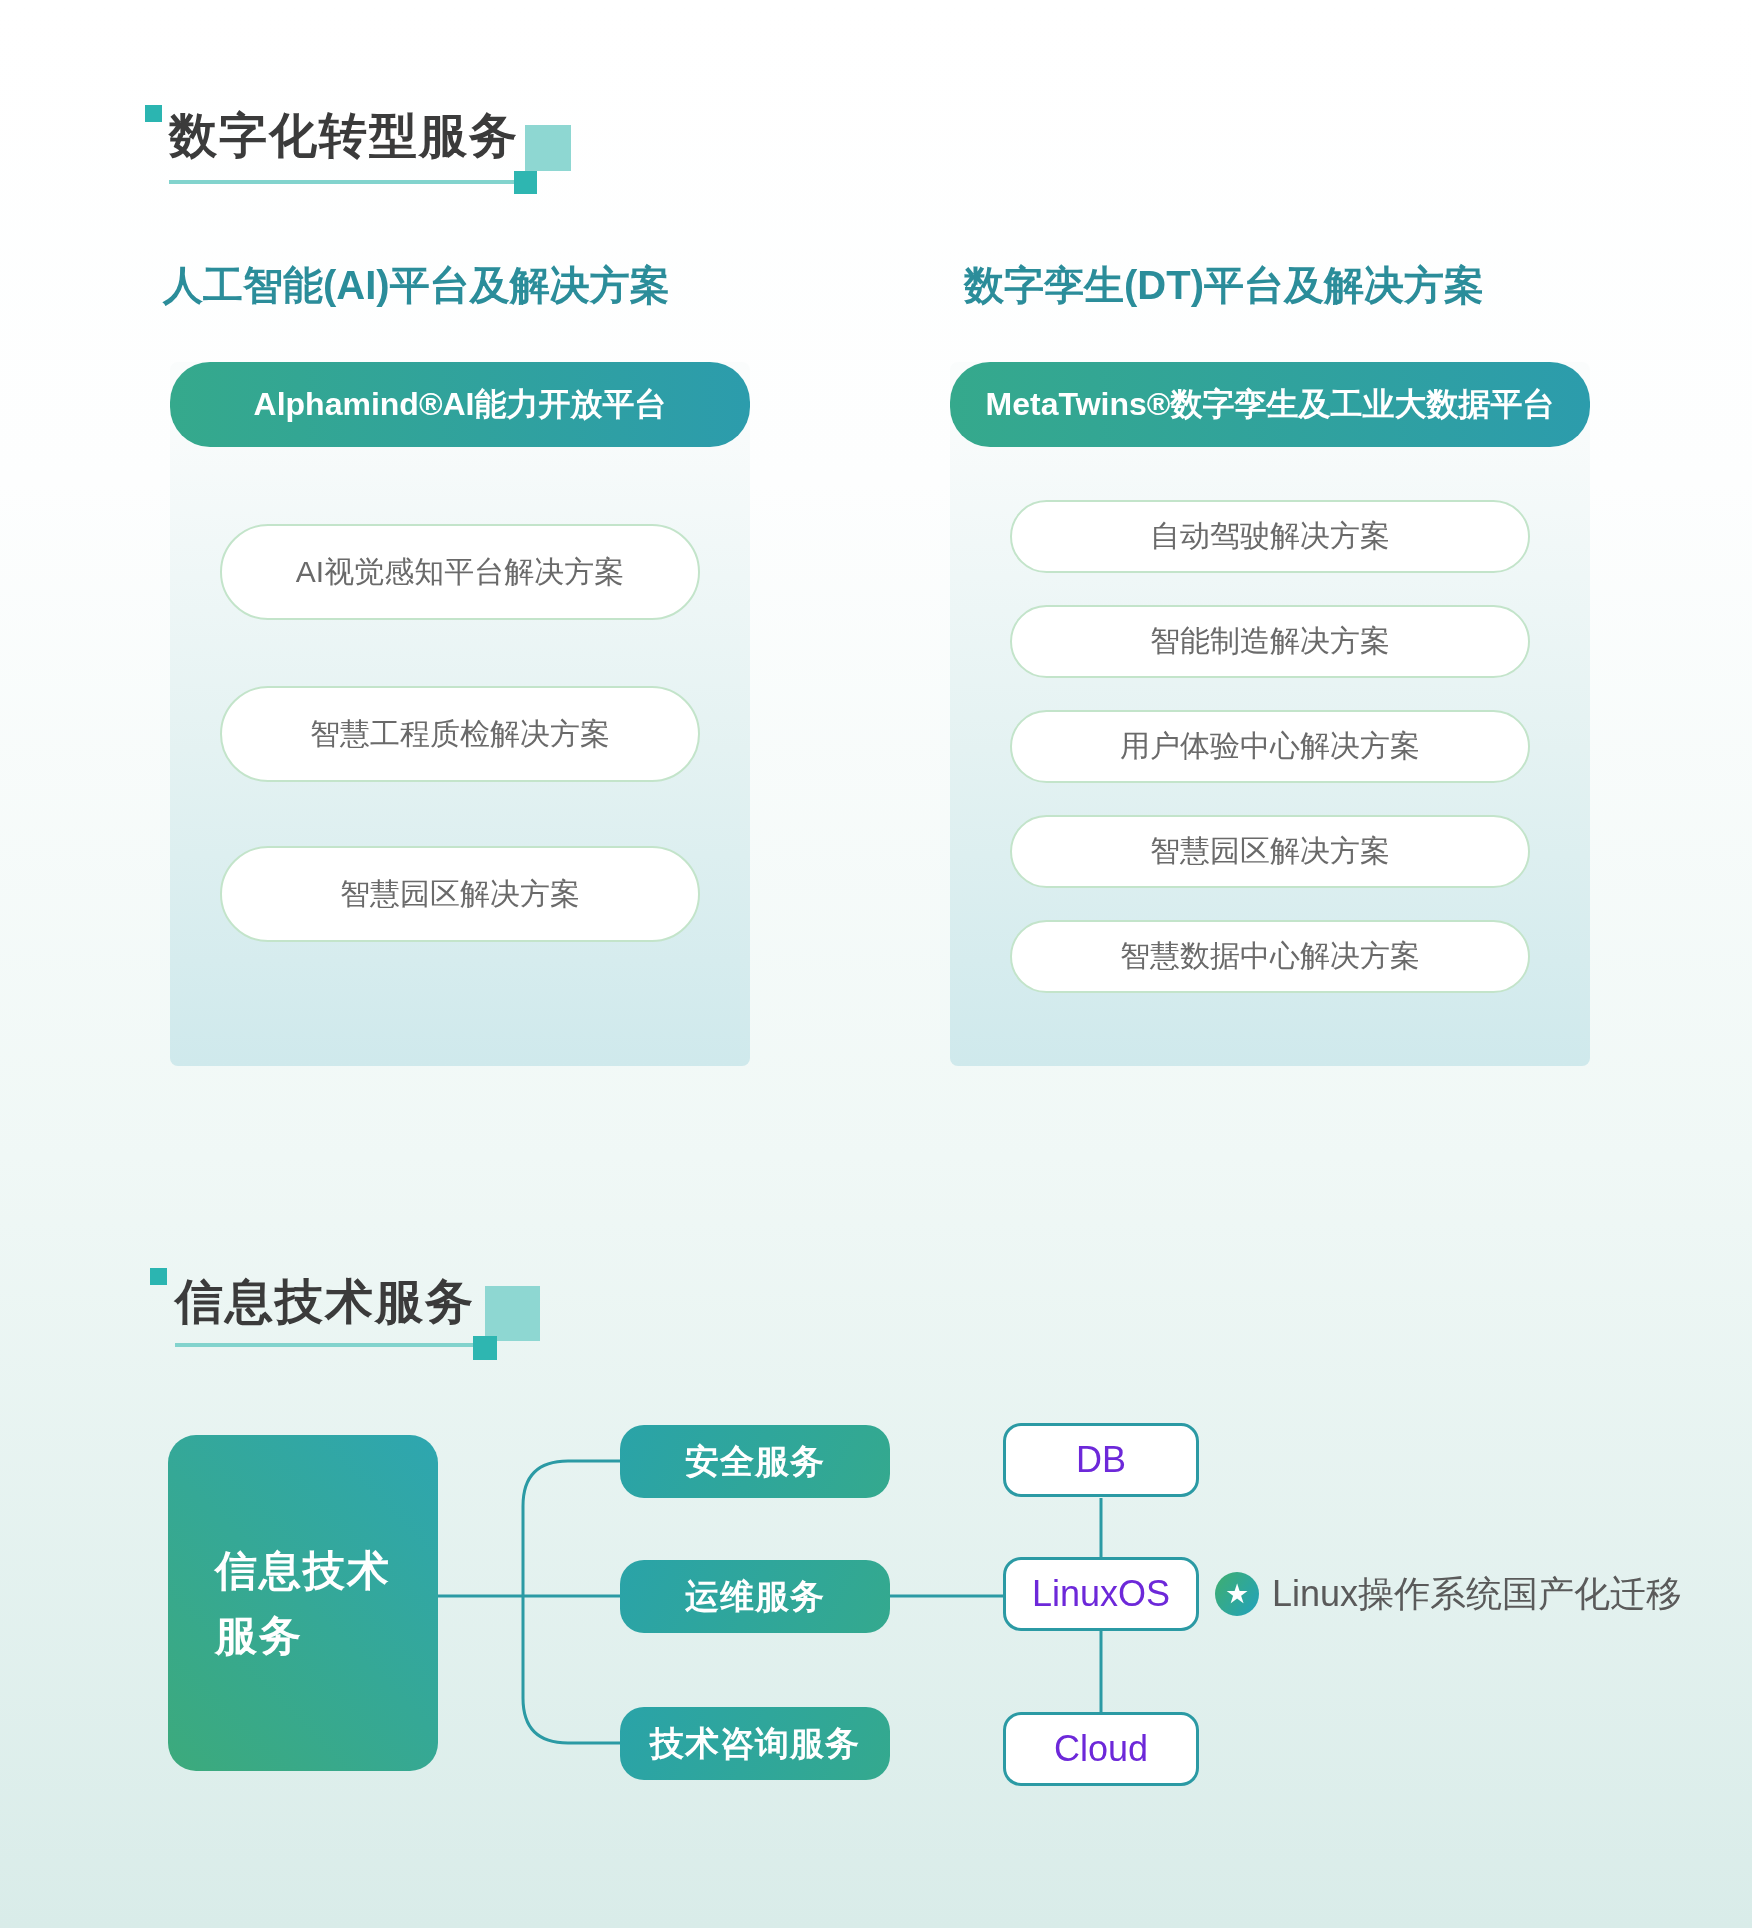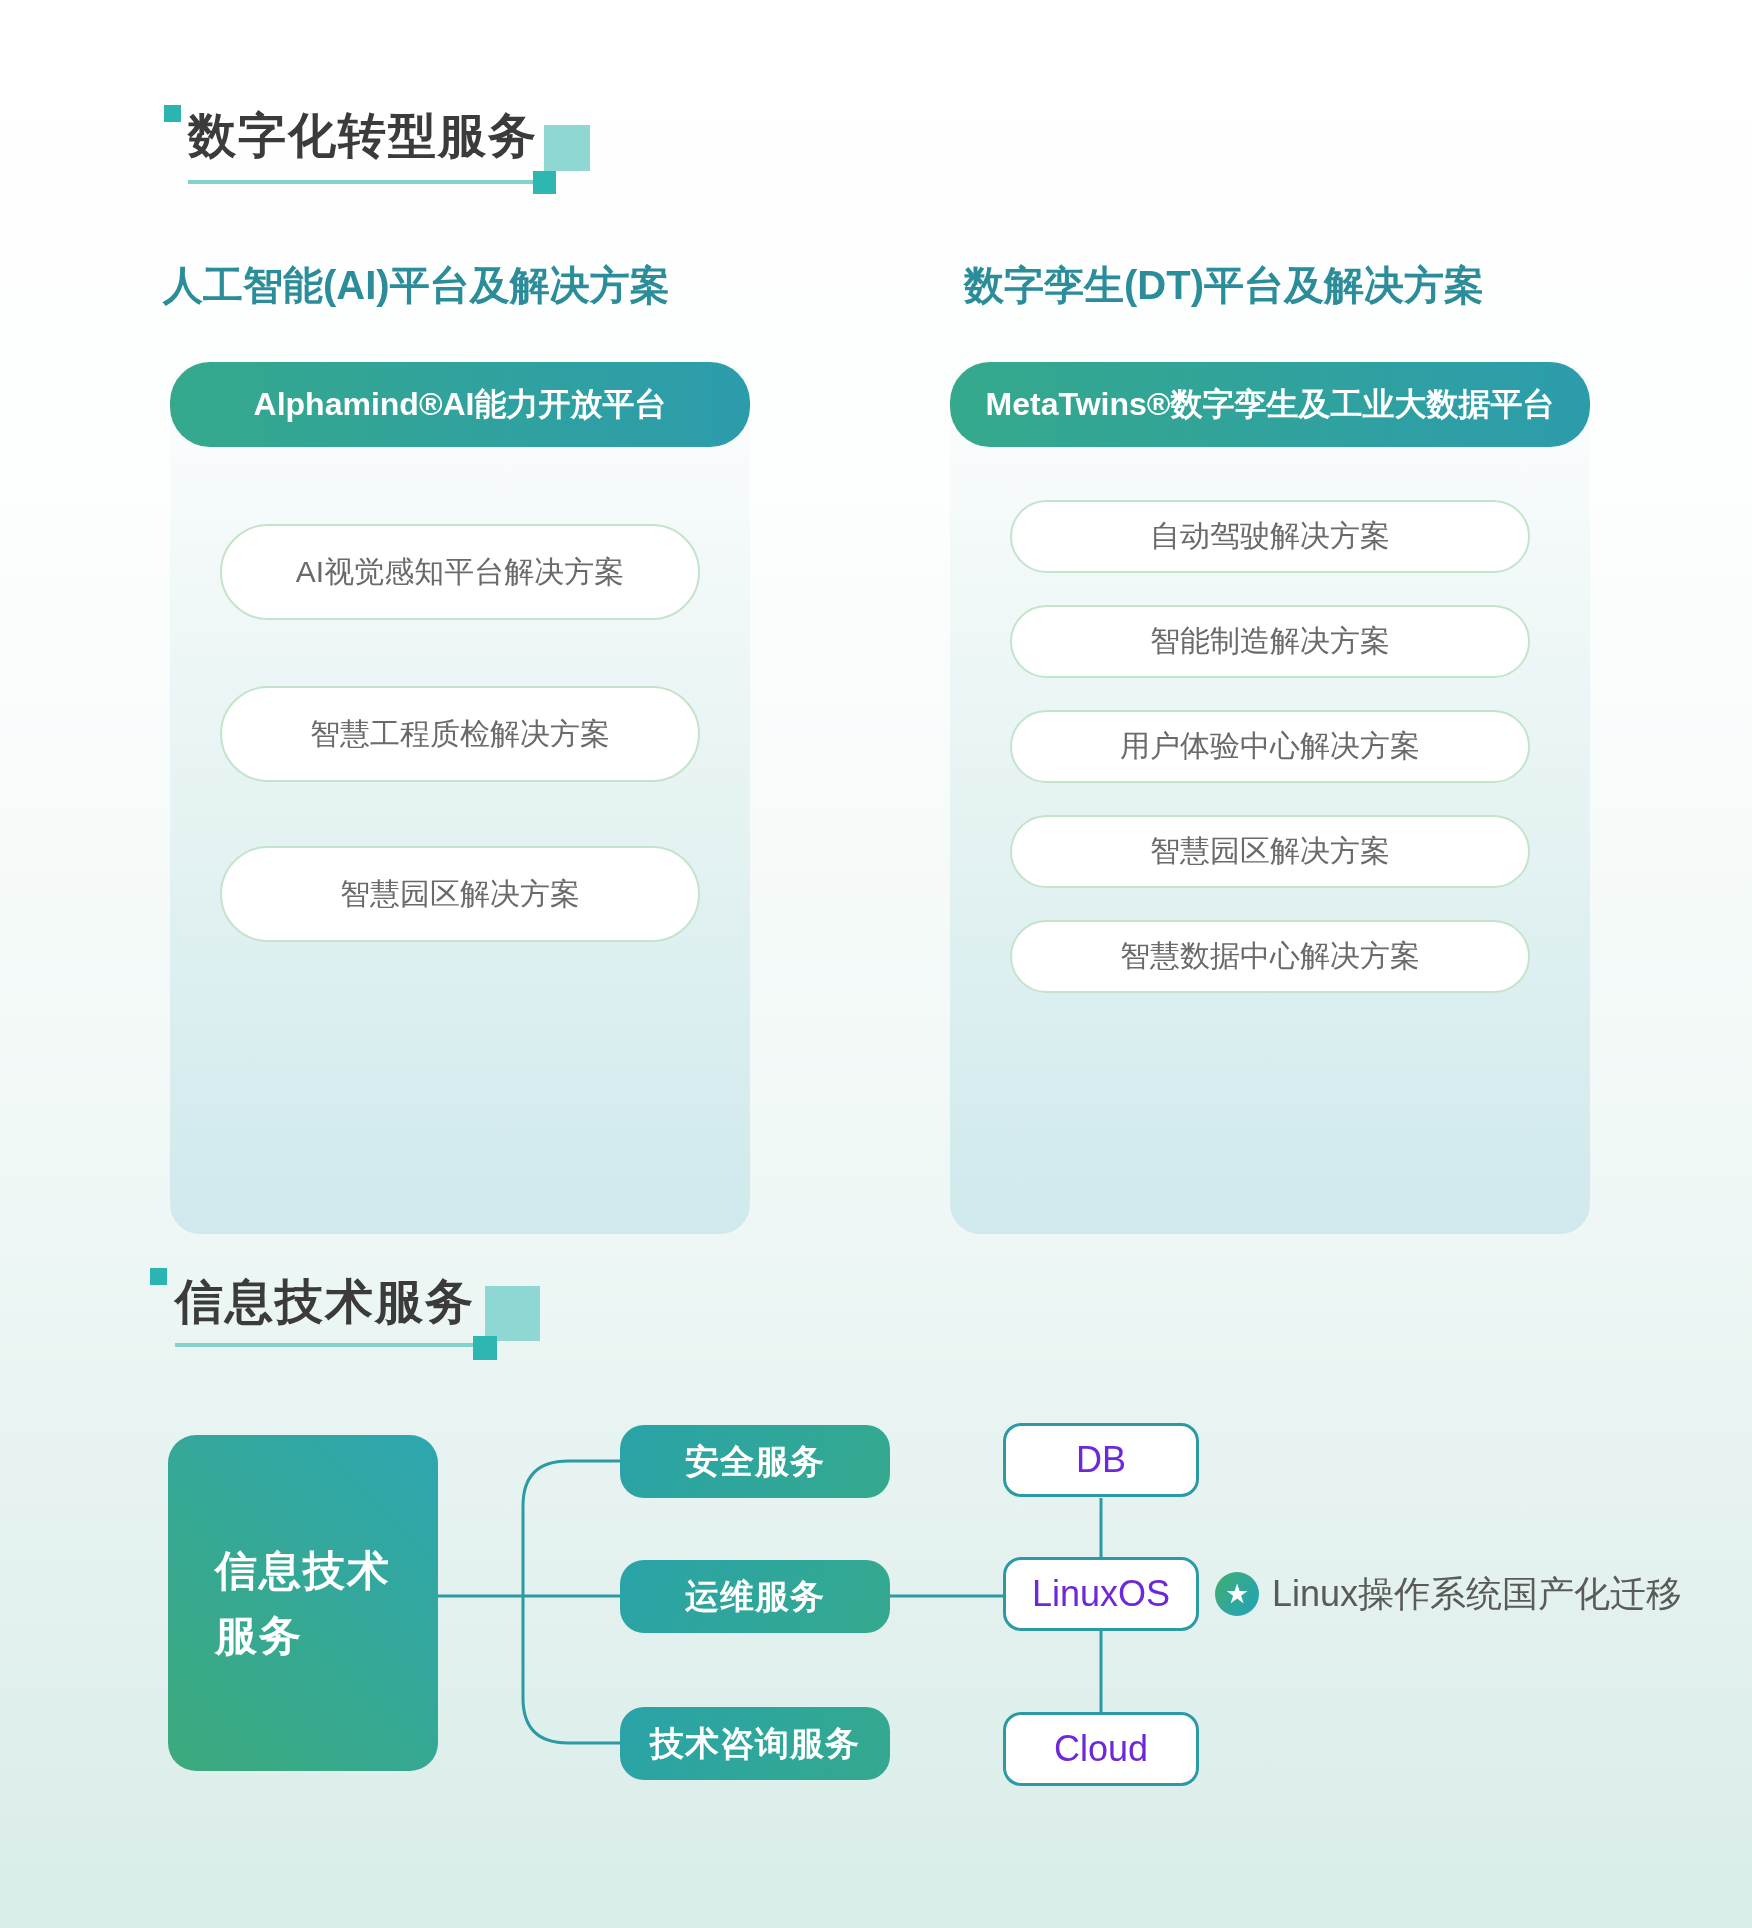--- a/index.html
+++ b/index.html
@@ -24,21 +24,21 @@
   .title-underline{position:absolute;height:4px;background:#82d3cd;}
   
   .col-header{
     position:absolute;margin:0;top:258px;
     font-size:40px;font-weight:800;color:#2b8d9a;white-space:nowrap;
   }
   .col-header.left{left:163px;}
   .col-header.right{left:925px;margin-left:39px;}
   
   .card{
-    position:absolute;top:362px;height:872px;border-radius:30px;
+    position:absolute;top:362px;height:704px;border-radius:8px;
     background:linear-gradient(180deg,#fafcfc 6%,#e4f2f2 55%,#cfe9ec 100%);
   }
   .card-left{left:170px;width:580px;}
   .card-right{left:950px;width:640px;}
   .card-header{
     position:absolute;left:0;top:0;width:100%;height:85px;border-radius:40px;
     background:linear-gradient(90deg,#35a98c 0%,#2c9cac 100%);
     color:#ffffff;font-size:32px;font-weight:700;
     display:flex;align-items:center;justify-content:center;white-space:nowrap;
   }
@@ -80,21 +80,21 @@
     position:absolute;left:1272px;top:1572px;height:44px;
     display:flex;align-items:center;
     color:#5a5a5a;font-size:36px;font-weight:500;white-space:nowrap;
   }
 </style>
 </head>
 <body>
 
 <div class="page">
 
-  <div class="title-group" style="left:164px;top:95px;width:450px;height:105px;">
+  <div class="title-group" style="left:145px;top:95px;width:450px;height:105px;">
     <span class="sq sq-a" style="left:0;top:10px;"></span>
     <span class="sq sq-big" style="left:380px;top:30px;width:46px;height:46px;"></span>
     <span class="title-underline" style="left:24px;top:85px;width:346px;"></span>
     <span class="sq sq-b" style="left:369px;top:76px;width:23px;height:23px;"></span>
     <h1 class="title-text" style="left:24px;top:9px;">数字化转型服务</h1>
   </div>
 
   <h2 class="col-header left">人工智能(AI)平台及解决方案</h2>
   <h2 class="col-header right">数字孪生(DT)平台及解决方案</h2>
 

